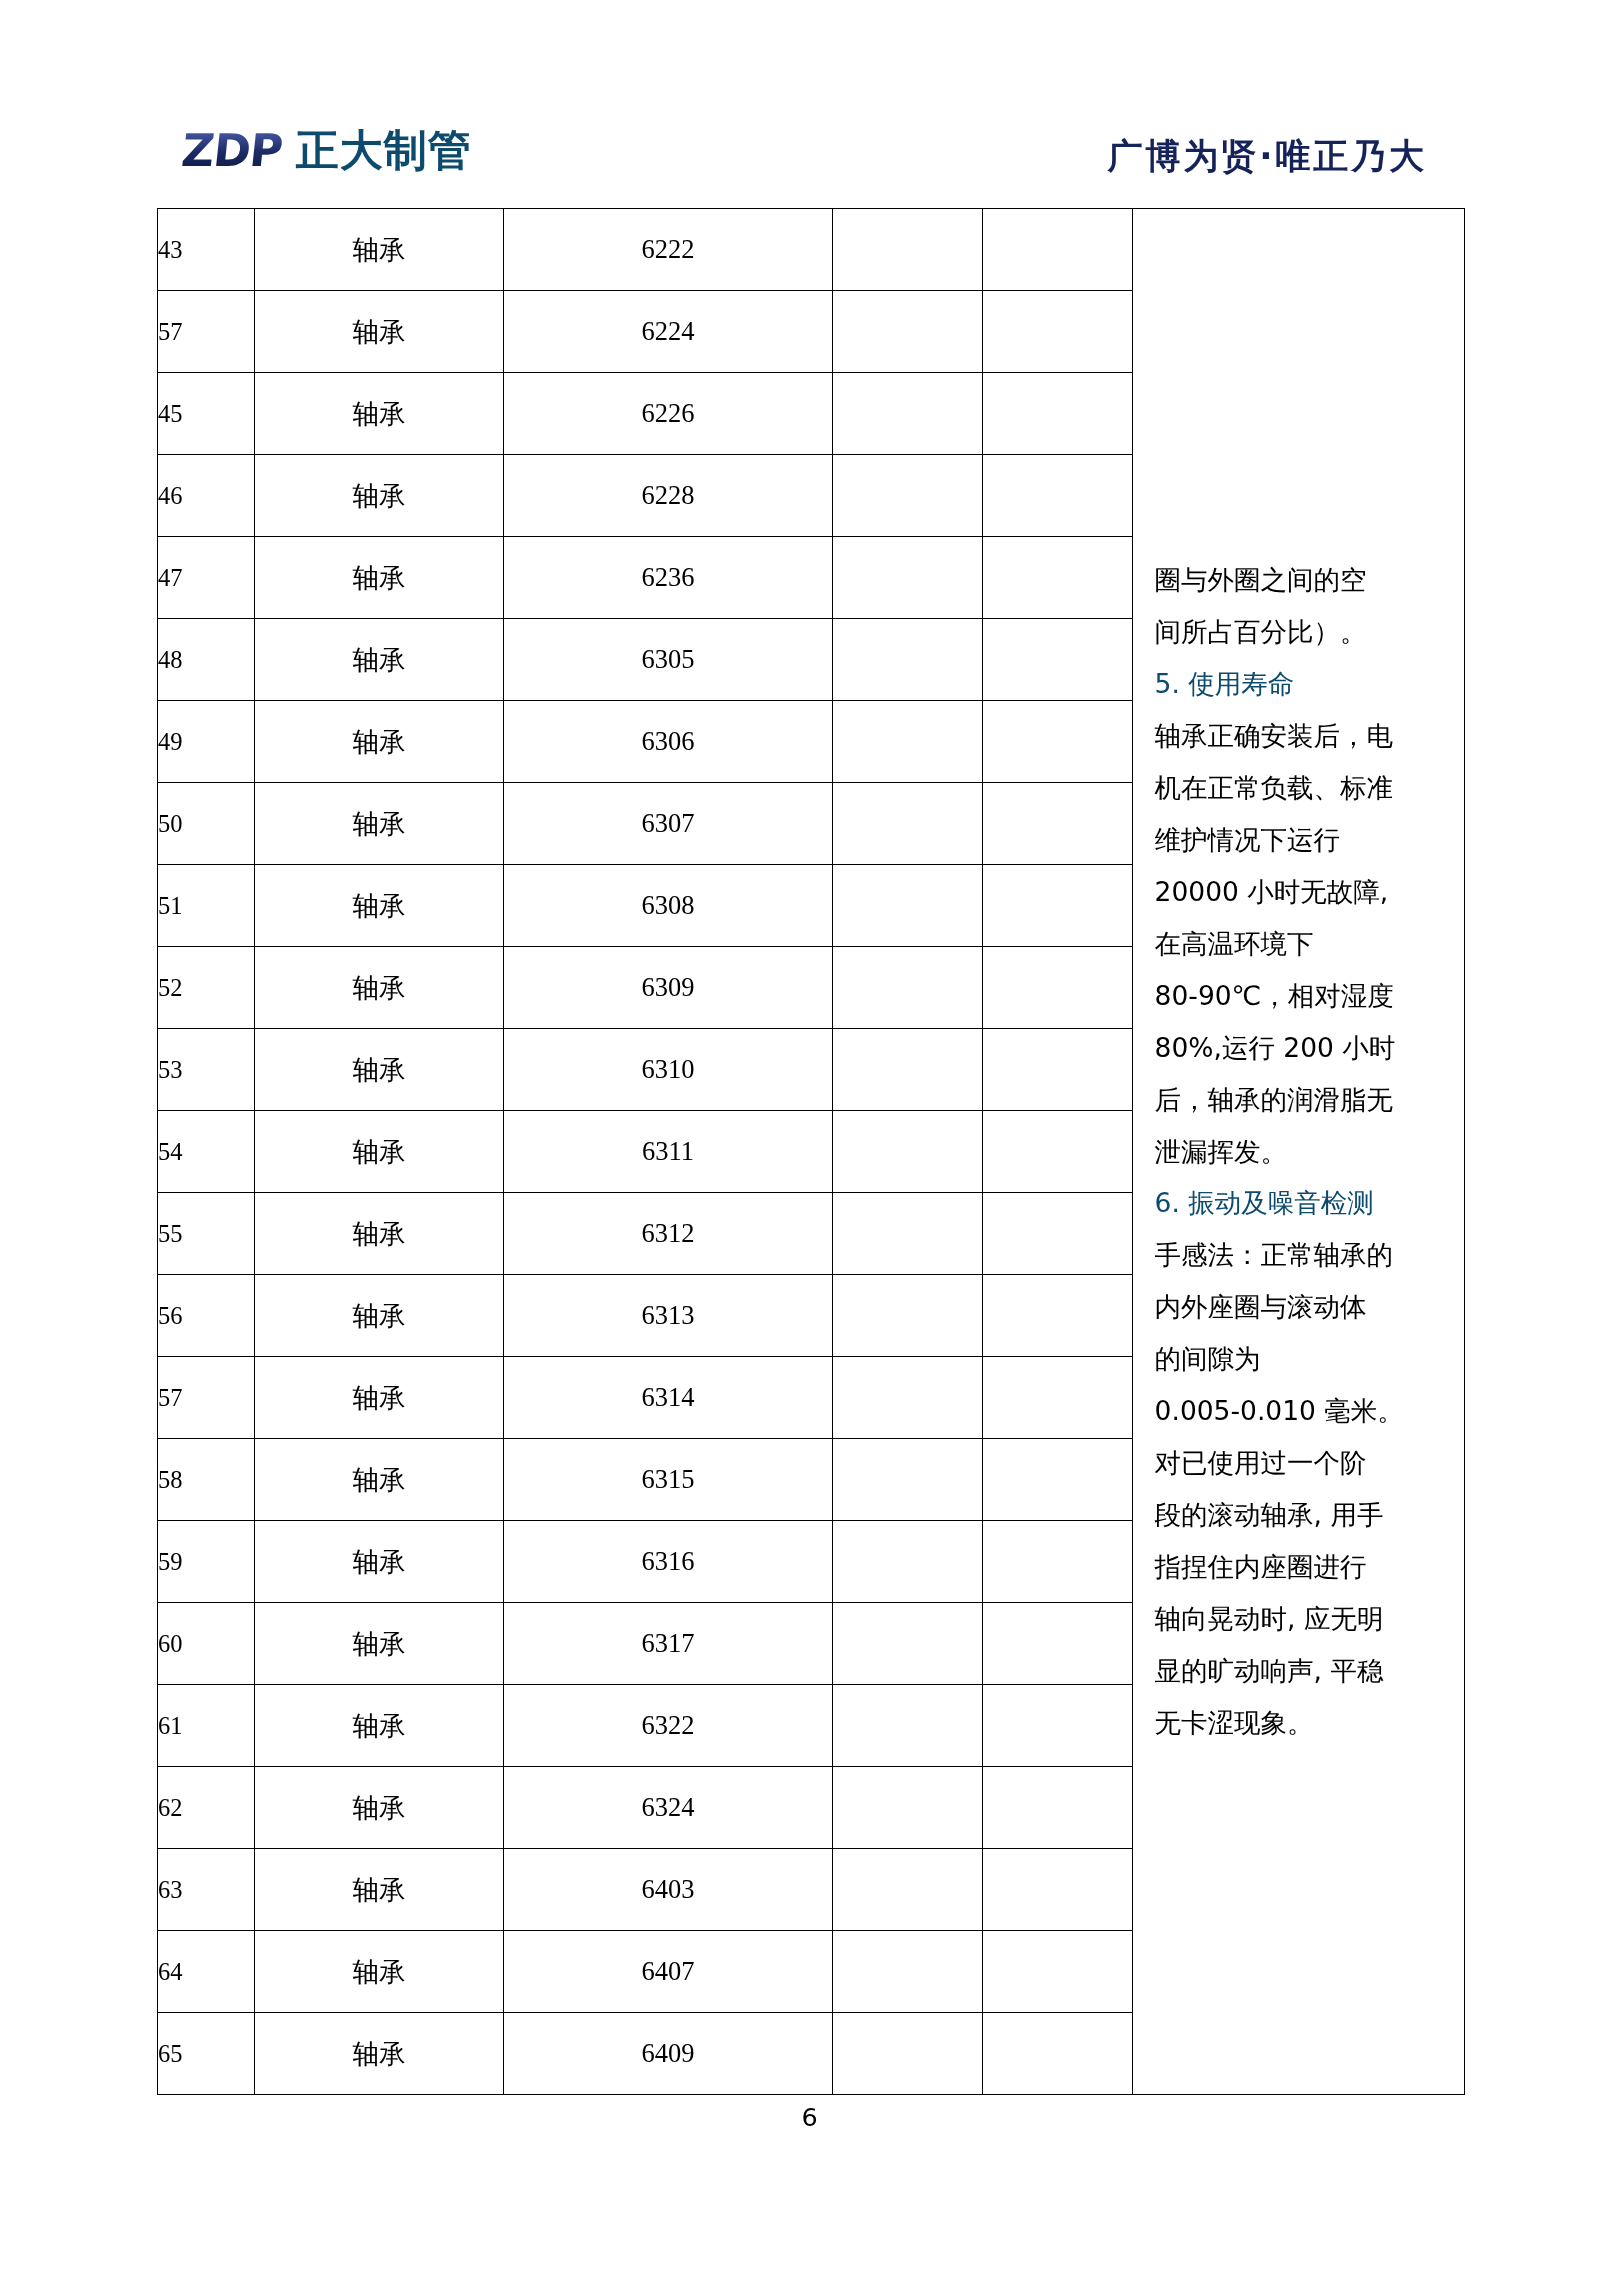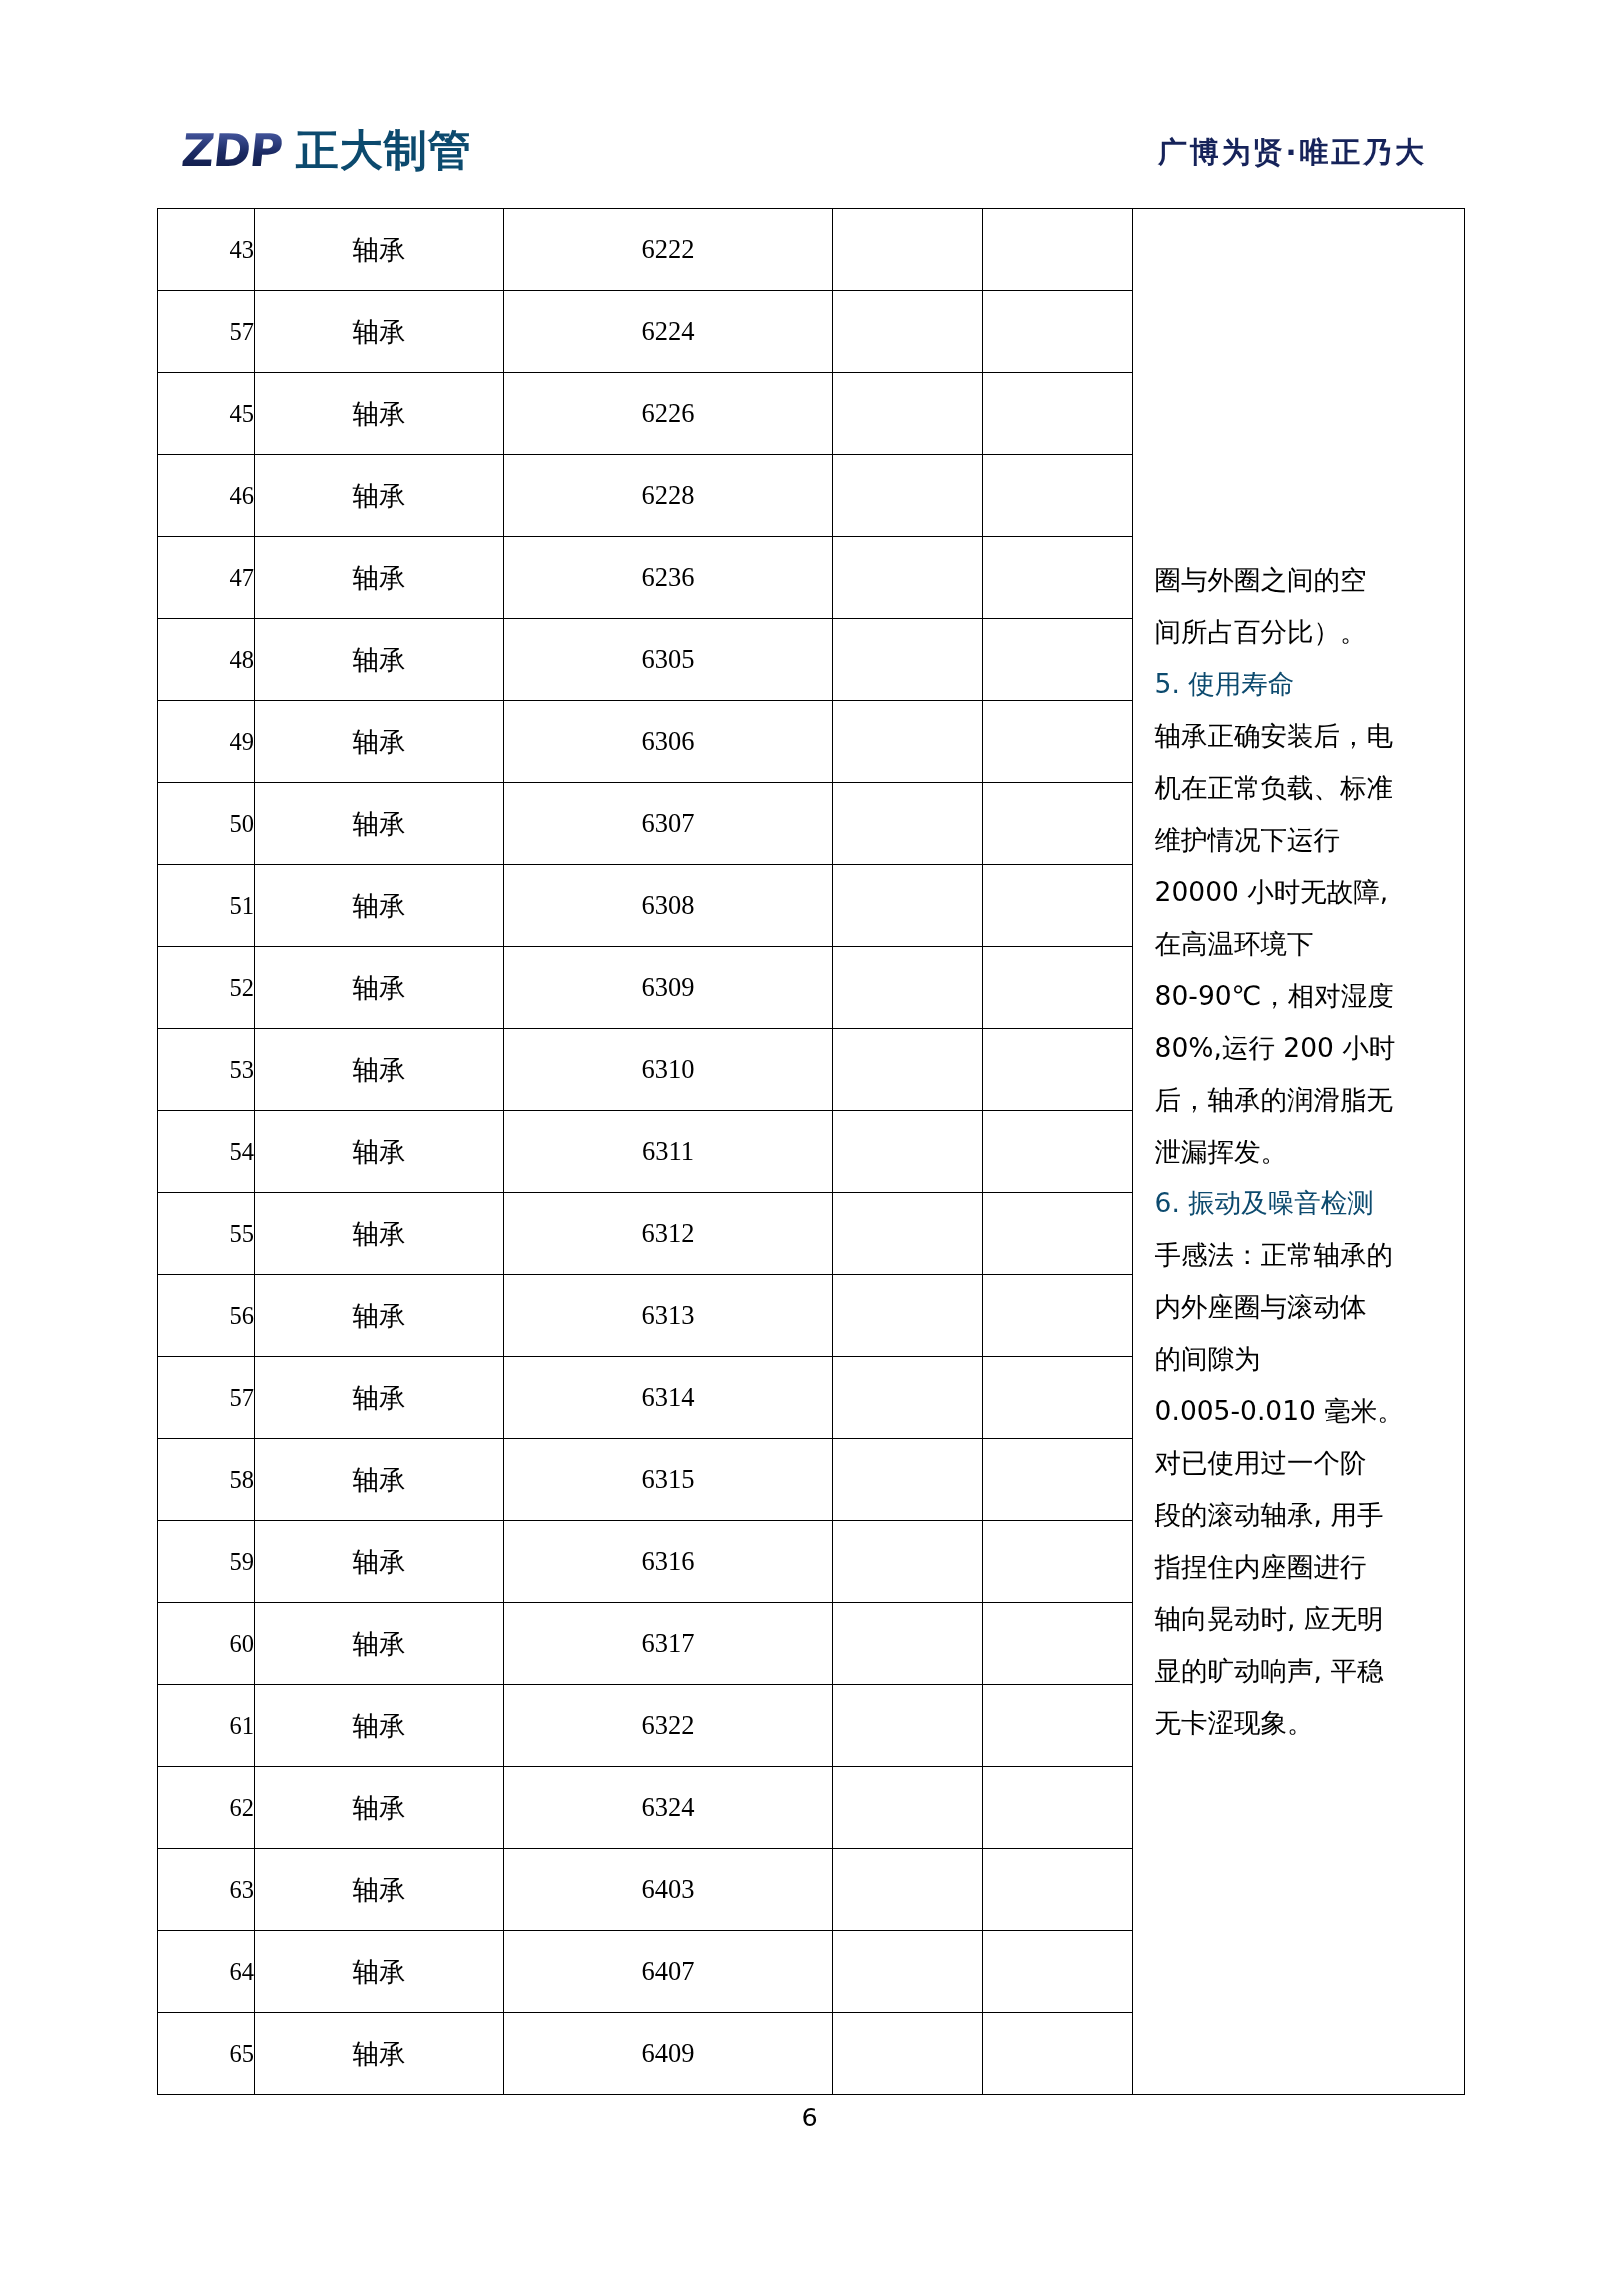--- a/index.html
+++ b/index.html
@@ -57,21 +57,21 @@
     letter-spacing: 1px;
     line-height: 1;
     margin-left: 9.8px;
   }
   .header-slogan {
     position: absolute;
     right: 192px;
     top: 133px;
     font-family: "DejaVu Sans", sans-serif;
     font-weight: bold;
-    font-size: 29px;
+    font-size: 35px;
     color: #16235a;
     letter-spacing: 2.9px;
     white-space: nowrap;
   }
   
   .table-wrap {
     position: absolute;
     left: 157px;
     top: 208px;
     width: 1302px;
@@ -80,21 +80,21 @@
     border-collapse: collapse;
     table-layout: fixed;
     width: 1302px;
   }
   table.parts td {
     border: 1px solid #000000;
     padding: 0;
     vertical-align: middle;
     height: 81px;
   }
-  .c-no    { width: 96px;  text-align: right; font-size: 24.5px; }
+  .c-no    { width: 96px;  text-align: left; font-size: 24.5px; }
   .c-name  { width: 248px; text-align: center; font-size: 26.5px; font-family: "DejaVu Sans", sans-serif; margin-top: 20px; }
   .c-model { width: 328px; text-align: center; font-size: 26.5px; }
   .c-e1    { width: 149px; }
   .c-e2    { width: 149px; }
   .c-notes { width: 331px; vertical-align: top; }
 
   .notes-cell {
     padding: 0 13.7px 0 21.6px;
   }
   .notes-inner {

